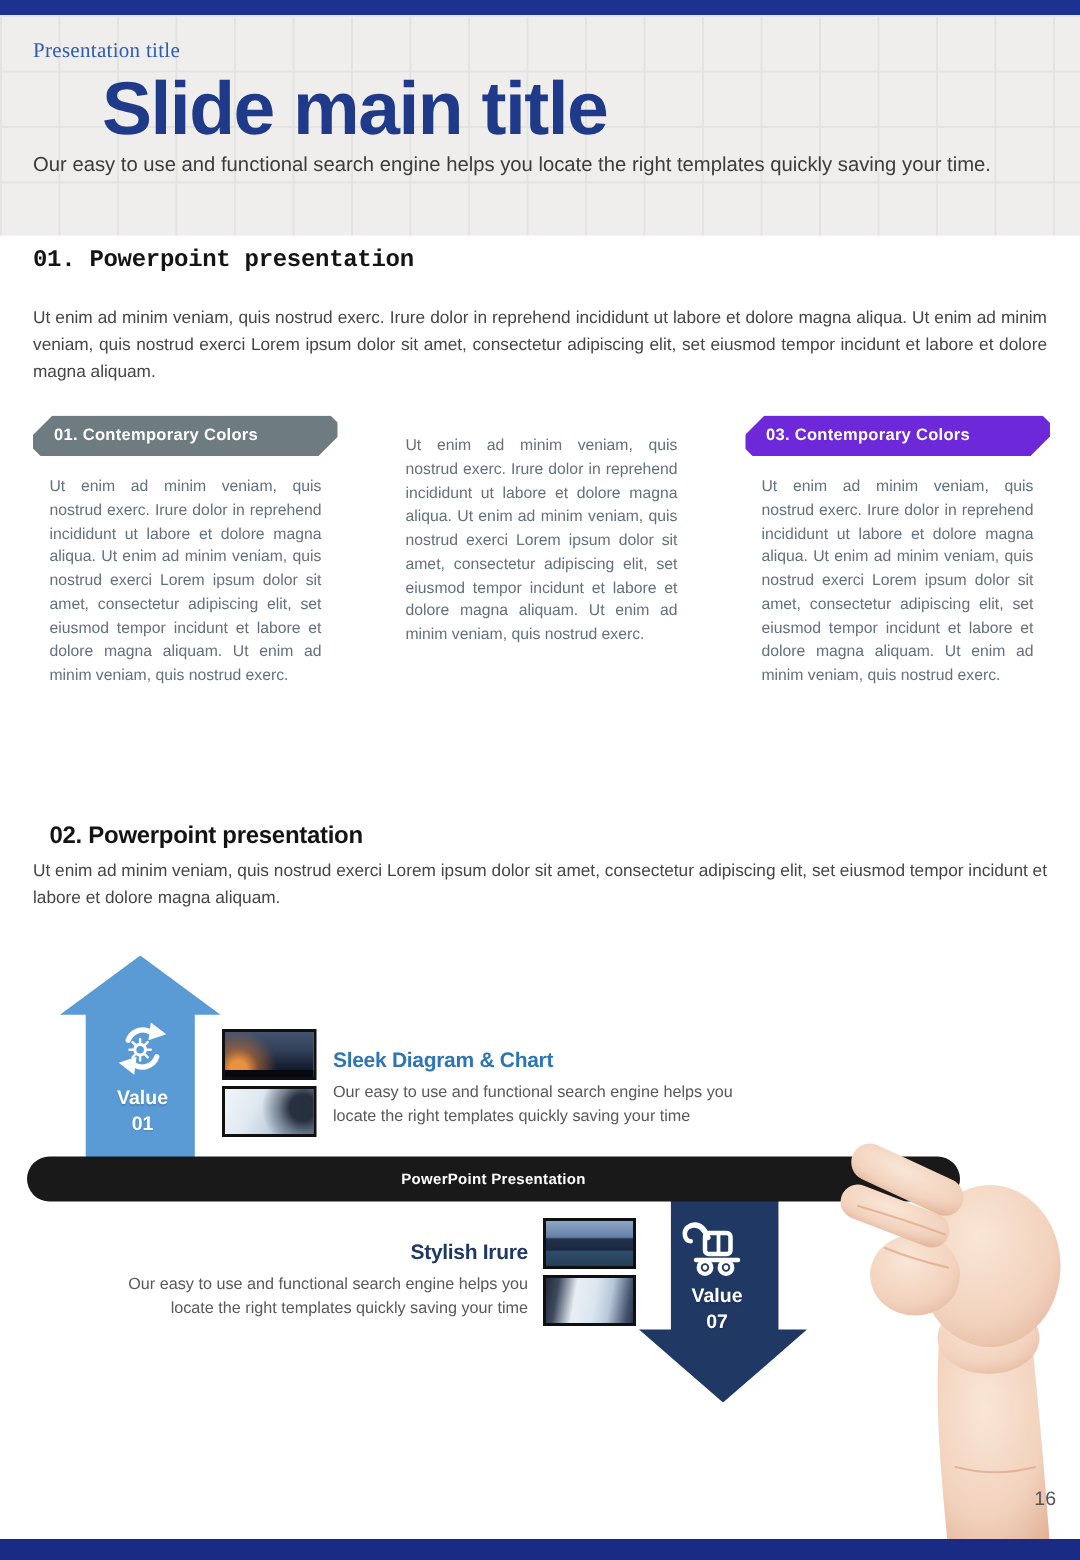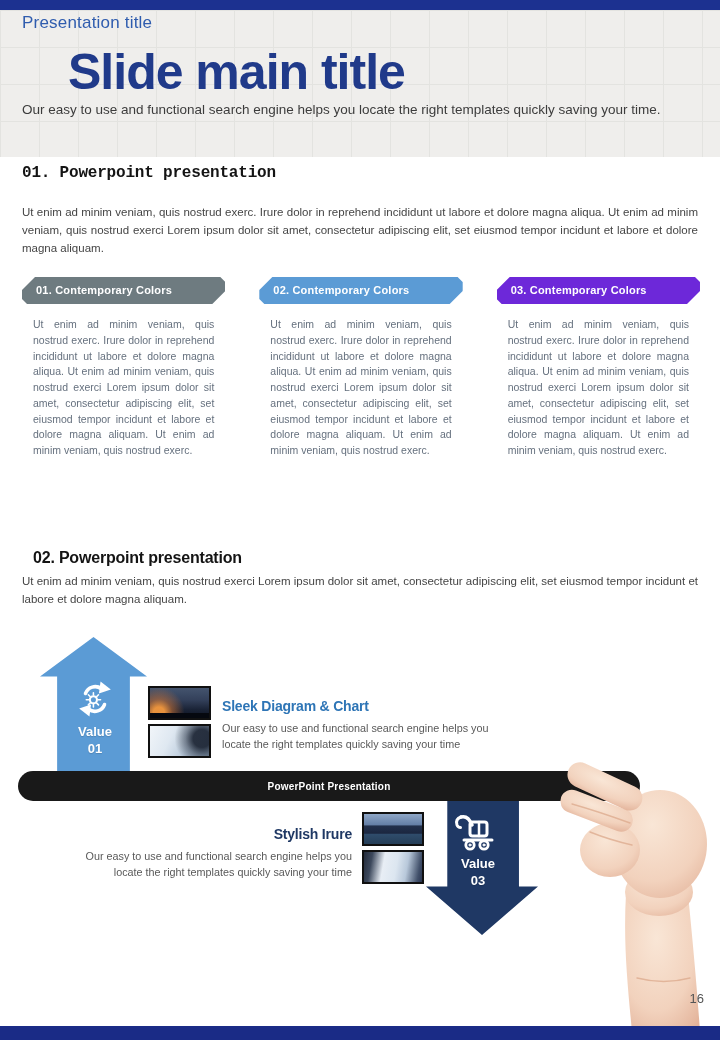--- a/index.html
+++ b/index.html
@@ -17,21 +17,21 @@
 
   
   .header{
     left:0;top:10px;width:720px;height:147px;
     background-color:#efeeec;
     background-image:
       linear-gradient(#e3e3e0 1px, transparent 1px),
       linear-gradient(90deg,#e3e3e0 1px, transparent 1px);
     background-size:39px 37px;
   }
-  .eyebrow{left:22px;top:3px;font-size:17px;color:#2f5cae;letter-spacing:.2px;}
+  .eyebrow{left:22px;top:17px;font-size:14px;color:#2f5cae;letter-spacing:.2px;font-family:Liberation Serif, serif;}
   .main-title{left:20px;top:33px;font-size:50px;font-weight:800;color:#203a8a;letter-spacing:-1px;margin-left:48px;}
   .subtitle{left:22px;top:90px;width:664px;font-size:13.5px;color:#3c3c3c;line-height:1.55;}
 
   
   .sec-heading{font-size:16px;font-weight:800;color:#141414;letter-spacing:-.2px;}
   .sec1-heading{left:22px;top:164px;font-family:Liberation Mono, monospace;}
   .sec1-body{left:22px;top:204px;width:676px;font-size:11.5px;color:#454545;line-height:1.55;text-align:justify;}
   .sec2-heading{left:33px;top:549px;}
   .sec2-body{left:22px;top:573px;width:676px;font-size:11.5px;color:#454545;line-height:1.55;text-align:justify;}
 
@@ -110,21 +110,20 @@
 
 <div class="abs sec-heading sec1-heading">01. Powerpoint presentation</div>
 <div class="abs sec1-body">Ut enim ad minim veniam, quis nostrud exerc. Irure dolor in reprehend incididunt ut labore et dolore magna aliqua. Ut enim ad minim veniam, quis nostrud exerci  Lorem ipsum dolor sit amet, consectetur adipiscing elit, set eiusmod tempor incidunt et labore et dolore magna aliquam.</div>
 
 <div class="abs cols">
   <div class="col col1">
     <div class="col-header">01. Contemporary Colors</div>
     <div class="col-body">Ut enim ad minim veniam, quis nostrud exerc. Irure dolor in reprehend incididunt ut labore et dolore magna aliqua. Ut enim ad minim veniam, quis nostrud exerci  Lorem ipsum dolor sit amet, consectetur adipiscing elit, set eiusmod tempor incidunt et labore et dolore magna aliquam. Ut enim ad minim veniam, quis nostrud exerc.</div>
   </div>
   <div class="col col2">
-    <div class="col-header">02. Contemporary Colors</div>
     <div class="col-body">Ut enim ad minim veniam, quis nostrud exerc. Irure dolor in reprehend incididunt ut labore et dolore magna aliqua. Ut enim ad minim veniam, quis nostrud exerci  Lorem ipsum dolor sit amet, consectetur adipiscing elit, set eiusmod tempor incidunt et labore et dolore magna aliquam. Ut enim ad minim veniam, quis nostrud exerc.</div>
   </div>
   <div class="col col3">
     <div class="col-header">03. Contemporary Colors</div>
     <div class="col-body">Ut enim ad minim veniam, quis nostrud exerc. Irure dolor in reprehend incididunt ut labore et dolore magna aliqua. Ut enim ad minim veniam, quis nostrud exerci  Lorem ipsum dolor sit amet, consectetur adipiscing elit, set eiusmod tempor incidunt et labore et dolore magna aliquam. Ut enim ad minim veniam, quis nostrud exerc.</div>
   </div>
 </div>
 
 <div class="abs sec-heading sec2-heading">02. Powerpoint presentation</div>
 <div class="abs sec2-body">Ut enim  ad minim veniam, quis nostrud exerci  Lorem ipsum dolor sit amet, consectetur adipiscing elit, set eiusmod tempor incidunt et labore et dolore magna aliquam.</div>
@@ -170,21 +169,21 @@
     <path d="M27 12 v 14" stroke-width="2.5"></path>
     <path d="M12 30 H 40" stroke-width="3"></path>
     <circle cx="18" cy="35" r="4.2" stroke-width="2.8"></circle>
     <circle cx="32" cy="35" r="4.2" stroke-width="2.8"></circle>
     <circle cx="18" cy="35" r="1.1" fill="#ffffff"></circle>
     <circle cx="32" cy="35" r="1.1" fill="#ffffff"></circle>
   </g>
 </svg>
 <div class="abs value-label value2-label">
   <div>Value</div>
-  <div>03</div>
+  <div>07</div>
 </div>
 
 <svg class="abs hand" viewBox="0 0 180 280">
   <defs>
     <radialGradient id="skin" cx="42%" cy="32%" r="85%">
       <stop offset="0%" stop-color="#f9e6d6"></stop>
       <stop offset="62%" stop-color="#f2d2bd"></stop>
       <stop offset="100%" stop-color="#e2b198"></stop>
     </radialGradient>
   </defs>

